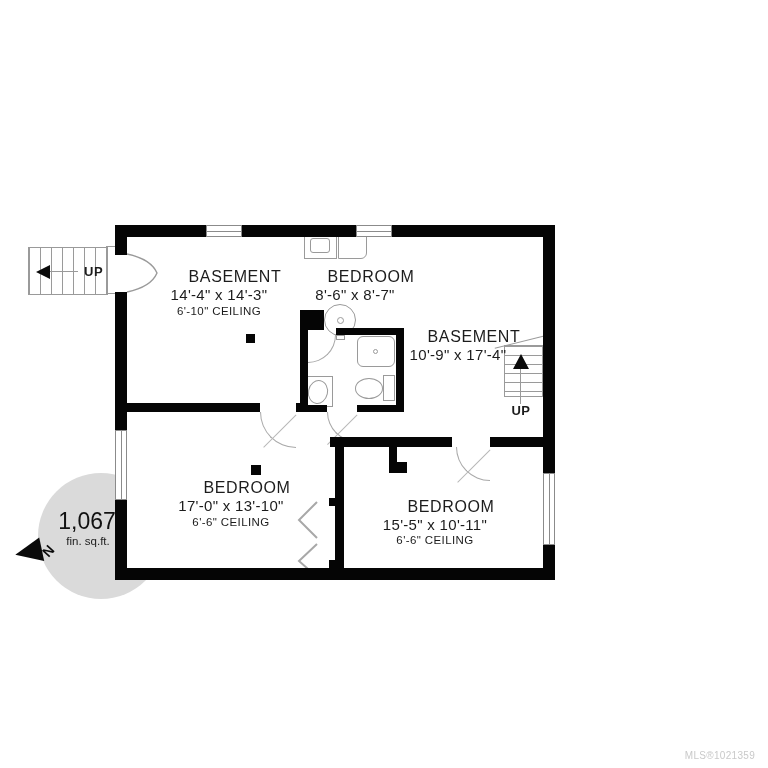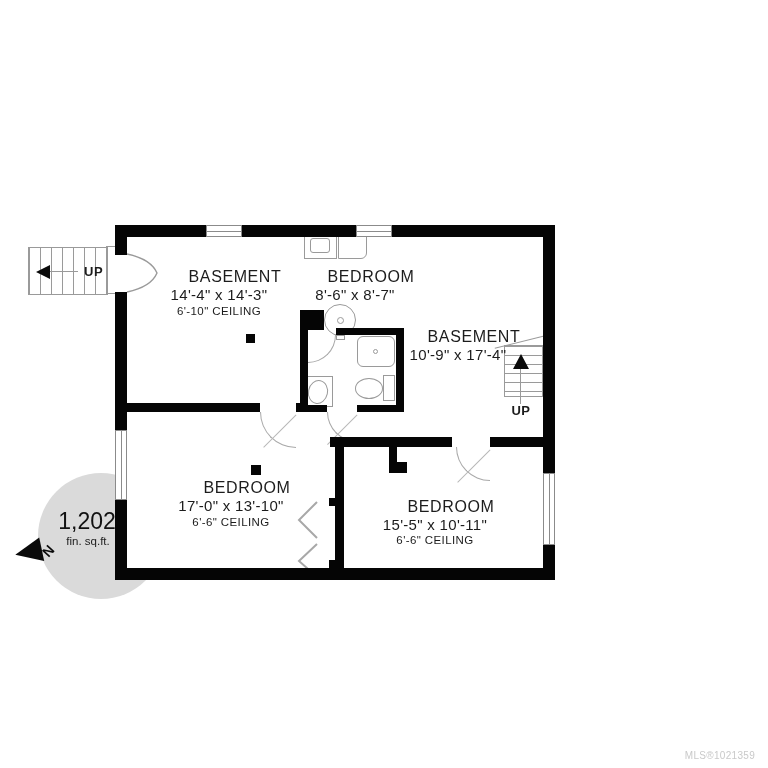--- a/index.html
+++ b/index.html
@@ -48,21 +48,21 @@
   .tri-left{position:absolute;width:0;height:0;border-top:7px solid transparent;
             border-bottom:7px solid transparent;border-right:14px solid #0a0a0a;z-index:3;}
   svg{position:absolute;z-index:2;overflow:visible;}
 </style>
 </head>
 <body>
 
 <div id="canvas">
 
   <div class="circle-badge"></div>
-  <div class="badge-value">1,202</div>
+  <div class="badge-value">1,067</div>
   <div class="badge-unit">fin. sq.ft.</div>
   <div class="north-tri"></div>
   <div class="north-n">N</div>
 
   <div class="interior" style="left:115px;top:225px;width:440px;height:355px;"></div>
 
   <div class="wall" style="left:115px;top:225px;width:440px;height:12px;"></div>
   <div class="wall" style="left:115px;top:225px;width:12px;height:30px;"></div>
   <div class="wall" style="left:115px;top:292px;width:12px;height:140px;"></div>
   <div class="wall" style="left:115px;top:498px;width:12px;height:82px;"></div>

